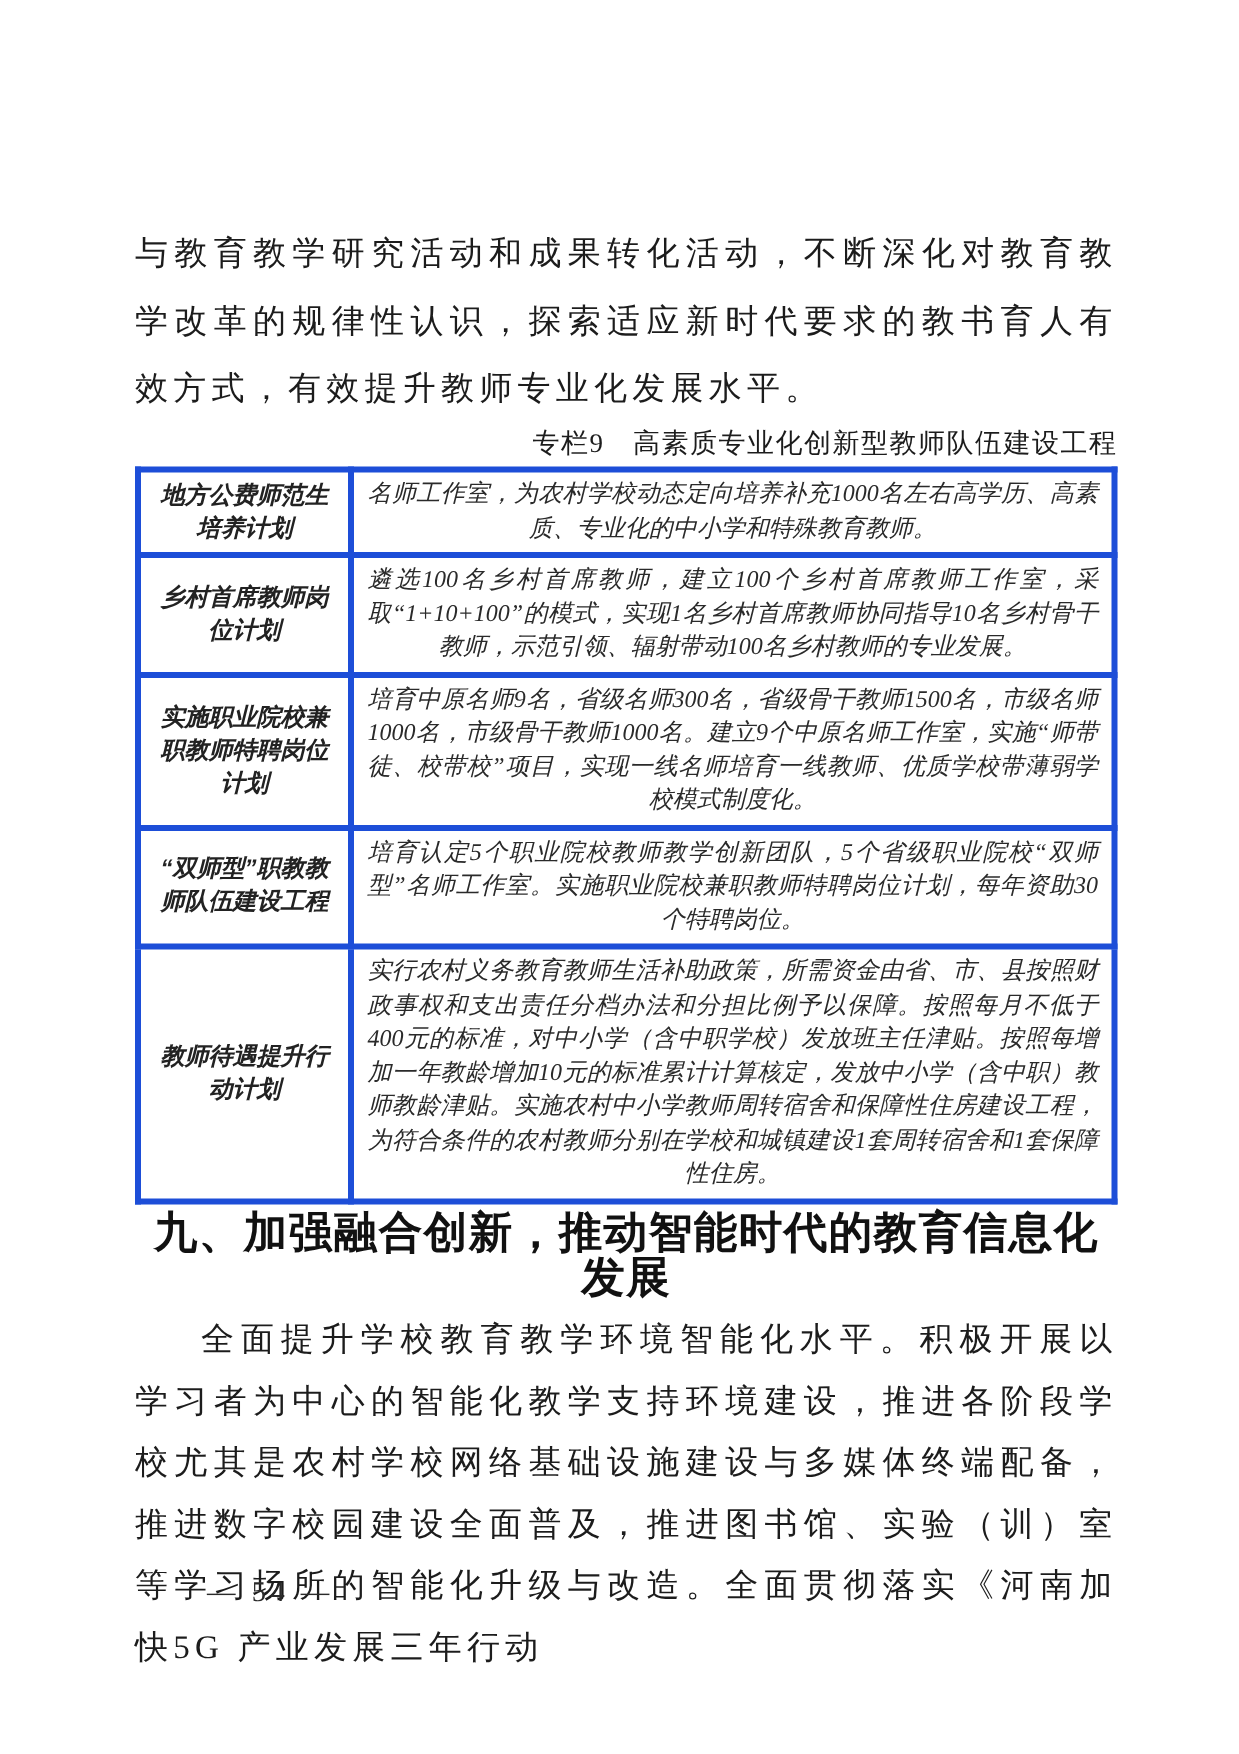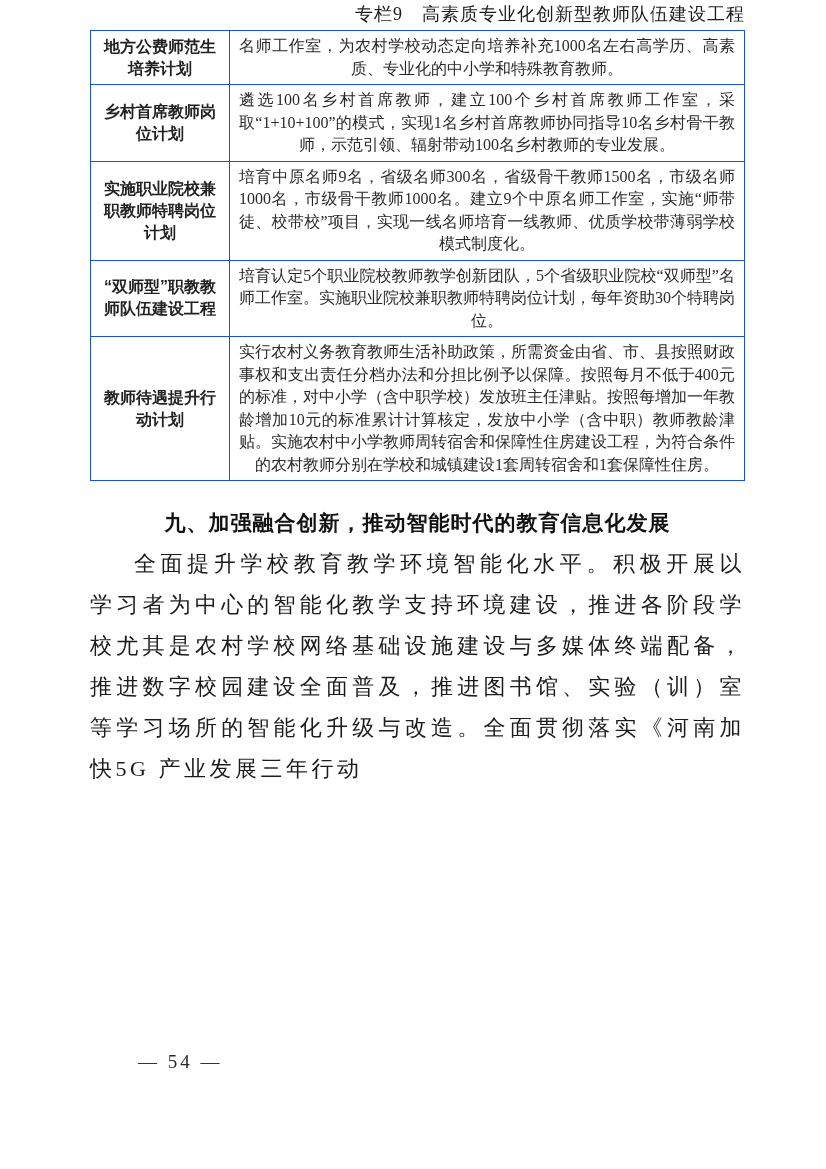--- a/index.html
+++ b/index.html
@@ -37,46 +37,47 @@
     letter-spacing: 1px;
     line-height: 24px;
   }
   table.feature-table {
     width: 100%;
     margin-top: 4px;
     border-collapse: collapse;
     table-layout: fixed;
   }
   table.feature-table td {
-    border: 1px solid #1d4ed8;
+    border: 4px solid #1d4ed8;
     vertical-align: middle;
+    font-style: italic;
   }
   td.row-label {
     width: 118px;
     font-family: "Liberation Sans", sans-serif;
     font-weight: bold;
     font-size: 16px;
     line-height: 22px;
     text-align: center;
     padding: 4px 10px;
     color: #222;
   }
   td.row-content {
     font-size: 16px;
     line-height: 22.5px;
     padding: 4px 9px;
     text-align: justify;
     text-align-last: center;
     color: #2a2a2a;
   }
   .section-heading {
-    margin: 27px 0 0 0;
+    margin: 4px 0 0 0;
     font-family: "Liberation Sans", sans-serif;
     font-weight: bold;
-    font-size: 21px;
+    font-size: 29px;
     line-height: 30px;
     letter-spacing: 1px;
     text-align: center;
     color: #111;
   }
   .subsection-heading {
     margin: 9px 0 0 0;
     font-family: "Liberation Serif", serif;
     font-weight: bold;
     font-size: 22px;
@@ -102,20 +103,21 @@
     color: #2a2a2a;
     font-family: Liberation Serif, serif;
   }
 </style>
 </head>
 <body>
 
 <div class="page">
   <div class="content">
 
+    <p class="intro-para">与教育教学研究活动和成果转化活动，不断深化对教育教学改革的规律性认识，探索适应新时代要求的教书育人有效方式，有效提升教师专业化发展水平。</p>
 
     <div class="table-title">专栏9　高素质专业化创新型教师队伍建设工程</div>
 
     <table class="feature-table">
       <tbody id="table-body">
           <tr>
             <td class="row-label">地方公费师范生培养计划</td>
             <td class="row-content">名师工作室，为农村学校动态定向培养补充1000名左右高学历、高素质、专业化的中小学和特殊教育教师。</td>
           </tr>
           <tr>

